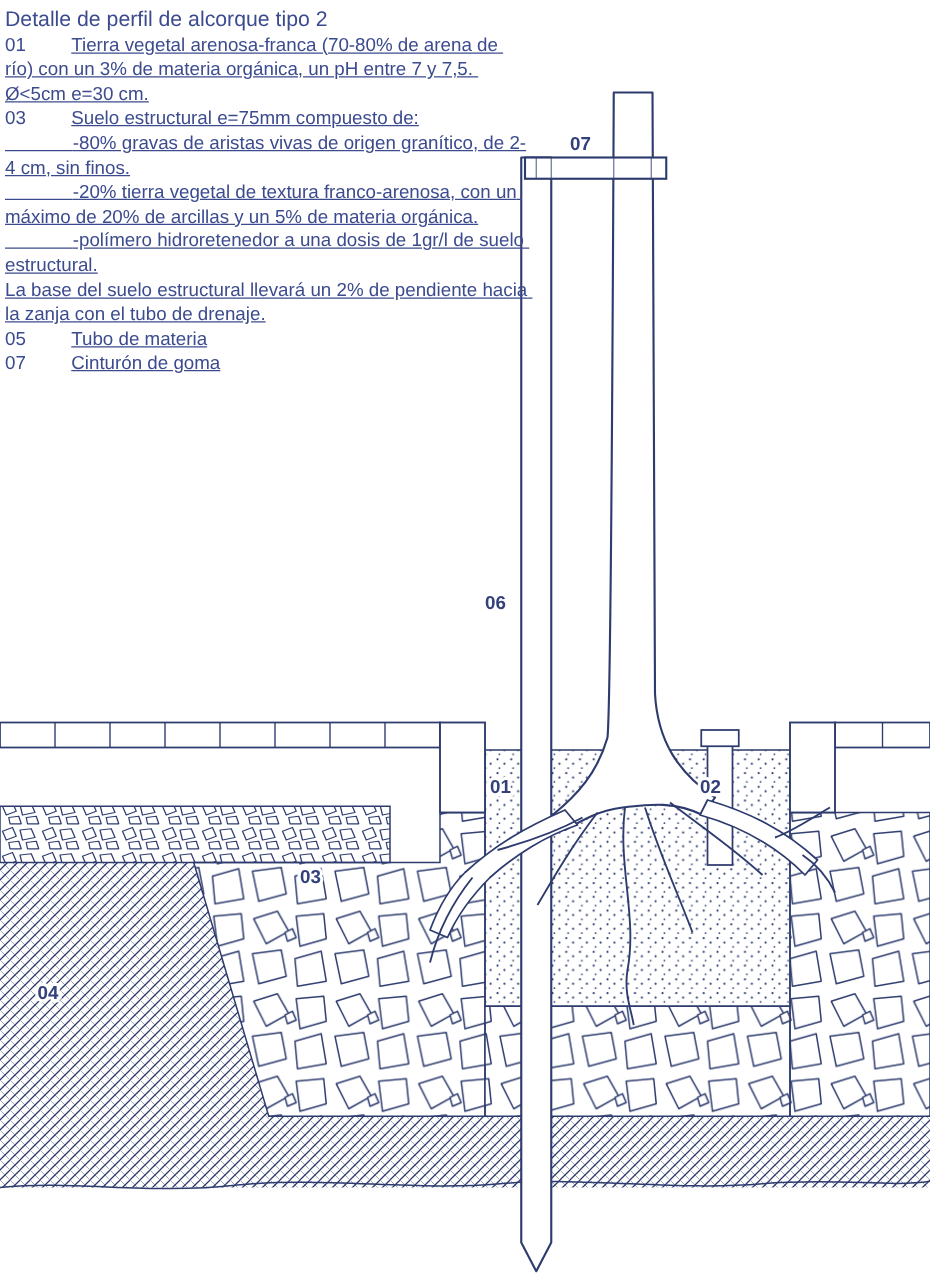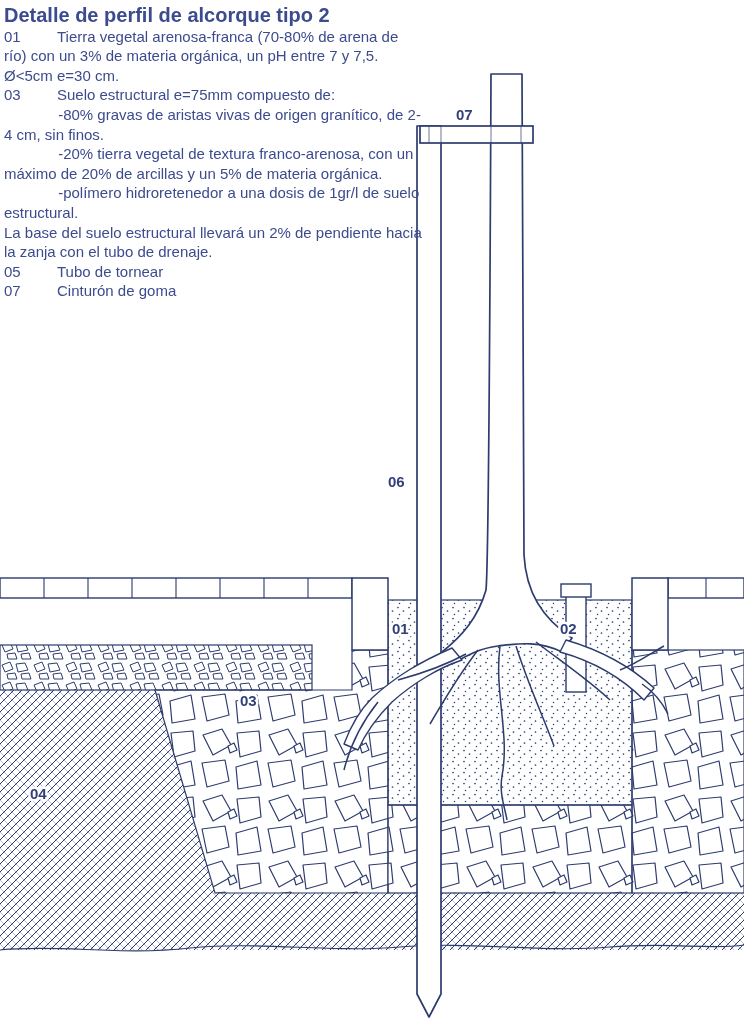--- a/index.html
+++ b/index.html
@@ -5,24 +5,24 @@
   html,body{margin:0;padding:0;background:#ffffff;}
   .page{
     position:relative;width:744px;height:1024px;background:#ffffff;
     overflow:hidden;font-family:"Liberation Sans",sans-serif;
   }
   .drawing{position:absolute;left:0;top:0;width:744px;height:1024px;z-index:1;}
   .text-block{
     position:absolute;left:4px;top:6px;width:418px;z-index:2;
     color:#3c4b8e;font-size:15px;line-height:19.6px;
   }
-  .title{font-weight:bold;margin:0 0 1px 0;font-size:20px;}
+  .title{font-weight:normal;margin:0 0 1px 0;font-size:17px;}
   .legend-item{margin:0;}
   .num{display:inline-block;width:53px;vertical-align:top;}
-  .txt{white-space:pre-wrap;}
+  .txt{white-space:pre-wrap;text-decoration:underline;}
 </style>
 </head>
 <body>
 
 <div class="page">
 
   <svg class="drawing" viewBox="0 0 744 1024" xmlns="http://www.w3.org/2000/svg">
     <defs>
       <pattern id="dots" width="11" height="11" patternUnits="userSpaceOnUse">
         <circle cx="2" cy="2.5" r="0.85" fill="#2d3b6e"></circle>
@@ -117,20 +117,20 @@
       <span class="num">01</span><span class="txt">Tierra vegetal arenosa-franca (70-80% de arena de río) con un 3% de materia orgánica, un pH entre 7 y 7,5. Ø&lt;5cm e=30 cm.</span>
     </div>
     <div class="legend-item">
       <span class="num">03</span><span class="txt">Suelo estructural e=75mm compuesto de:
              -80% gravas de aristas vivas de origen granítico, de 2-4 cm, sin finos.
              -20% tierra vegetal de textura franco-arenosa, con un máximo de 20% de arcillas y un 5% de materia orgánica.
              -polímero hidroretenedor a una dosis de 1gr/l de suelo estructural.
 La base del suelo estructural llevará un 2% de pendiente hacia la zanja con el tubo de drenaje.</span>
     </div>
     <div class="legend-item">
-      <span class="num">05</span><span class="txt">Tubo de tornear</span>
+      <span class="num">05</span><span class="txt">Tubo de materia</span>
     </div>
     <div class="legend-item">
       <span class="num">07</span><span class="txt">Cinturón de goma</span>
     </div>
   </div>
 
 </div>
 
 </body></html>

